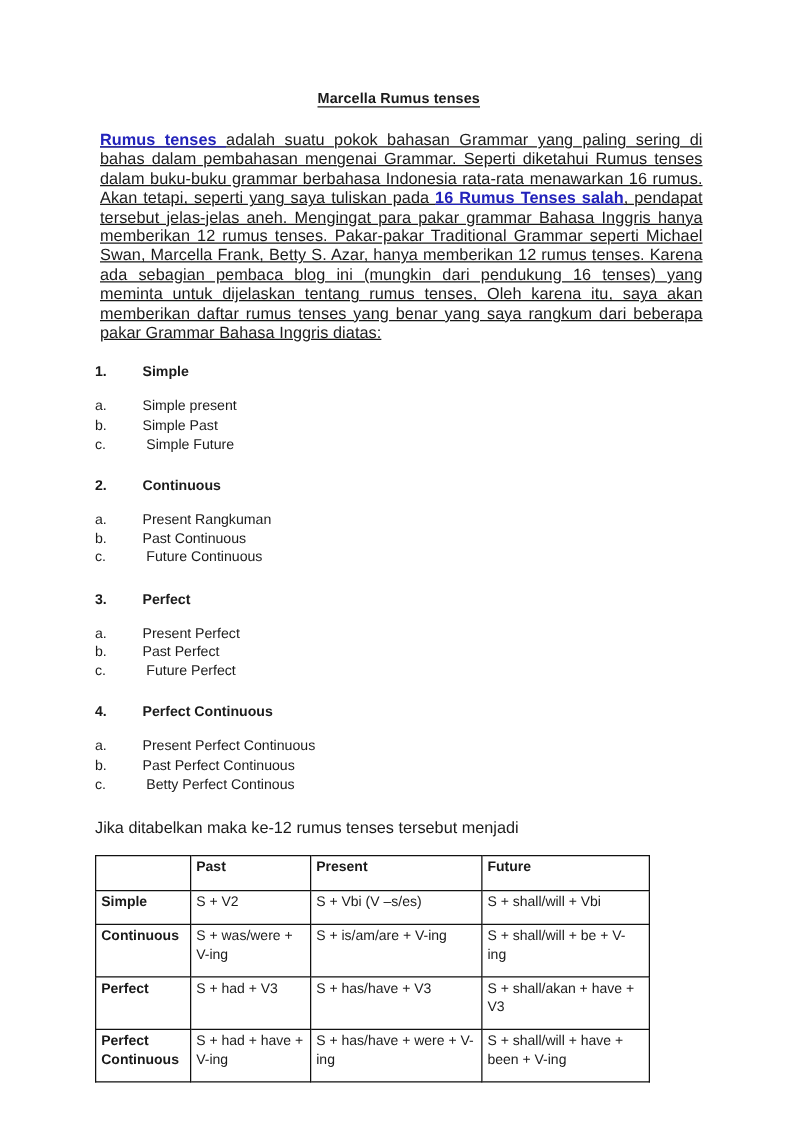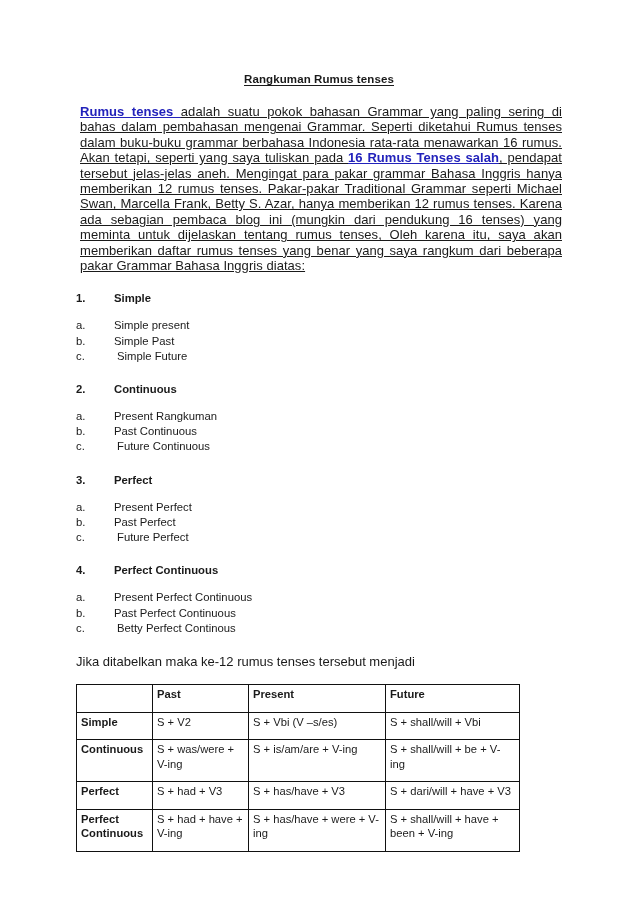--- a/index.html
+++ b/index.html
@@ -123,21 +123,21 @@
   col.c3 { width: 134px; }
   tr.tall td, tr.tall th { height: 28px; }
 </style>
 </head>
 <body>
 
 <div class="page">
   <div class="content">
 
     <div class="doc-title">
-      <span>Rangkuman Rumus tenses</span>
+      <span>Marcella Rumus tenses</span>
     </div>
 
     <p class="intro"><a class="lnk">Rumus tenses </a><span>adalah suatu pokok bahasan Grammar yang paling sering di bahas dalam pembahasan mengenai Grammar. Seperti diketahui Rumus tenses dalam buku-buku grammar berbahasa Indonesia rata-rata menawarkan 16 rumus. Akan tetapi, seperti yang saya tuliskan pada </span><a class="lnk">16 Rumus Tenses salah</a><span>, pendapat tersebut jelas-jelas aneh. Mengingat para pakar grammar Bahasa Inggris hanya memberikan 12 rumus tenses. Pakar-pakar Traditional Grammar seperti Michael Swan, Marcella Frank, Betty S. Azar, hanya memberikan 12 rumus tenses. Karena ada sebagian pembaca blog ini (mungkin dari pendukung 16 tenses) yang meminta untuk dijelaskan tentang rumus tenses, Oleh karena itu, saya akan memberikan daftar rumus tenses yang benar yang saya rangkum dari beberapa pakar Grammar Bahasa Inggris diatas:</span></p>
 
     <div class="sec">
       <div class="sec-head">
         <span class="num">1.</span>
         <span class="txt">Simple</span>
       </div>
       <div class="sub-list">
@@ -246,21 +246,21 @@
         <tr class="tall">
           <td class="rowhead">Continuous</td>
           <td>S + was/were + V-ing</td>
           <td>S + is/am/are + V-ing</td>
           <td>S + shall/will + be + V-ing</td>
         </tr>
         <tr>
           <td class="rowhead">Perfect</td>
           <td>S + had + V3</td>
           <td>S + has/have + V3</td>
-          <td>S + dari/will + have + V3</td>
+          <td>S + shall/akan + have + V3</td>
         </tr>
         <tr class="tall">
           <td class="rowhead">Perfect Continuous</td>
           <td>S + had + have + V-ing</td>
           <td>S + has/have + were + V-ing</td>
           <td>S + shall/will + have + been + V-ing</td>
         </tr>
       </tbody>
     </table>
 

